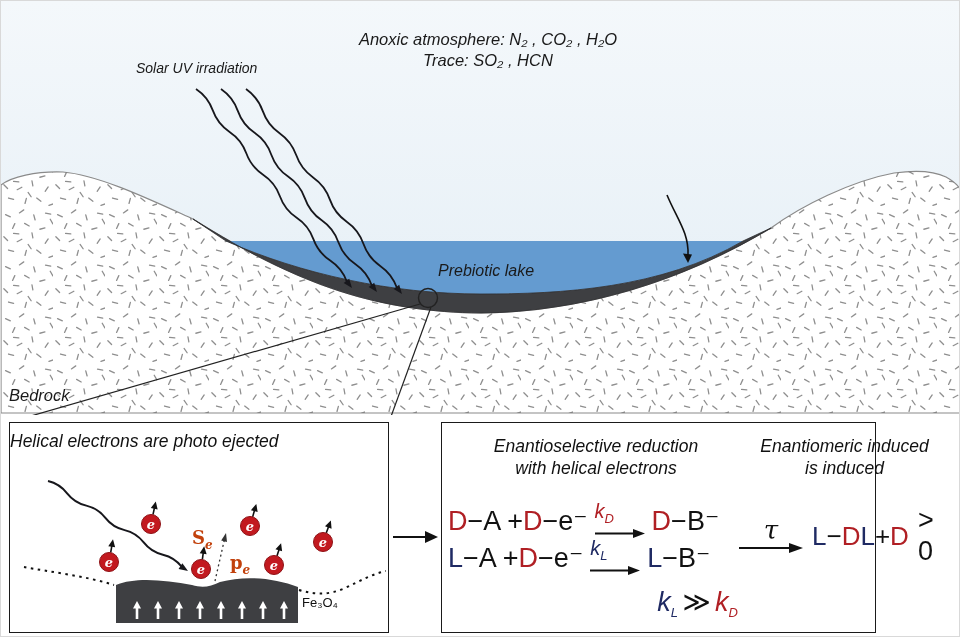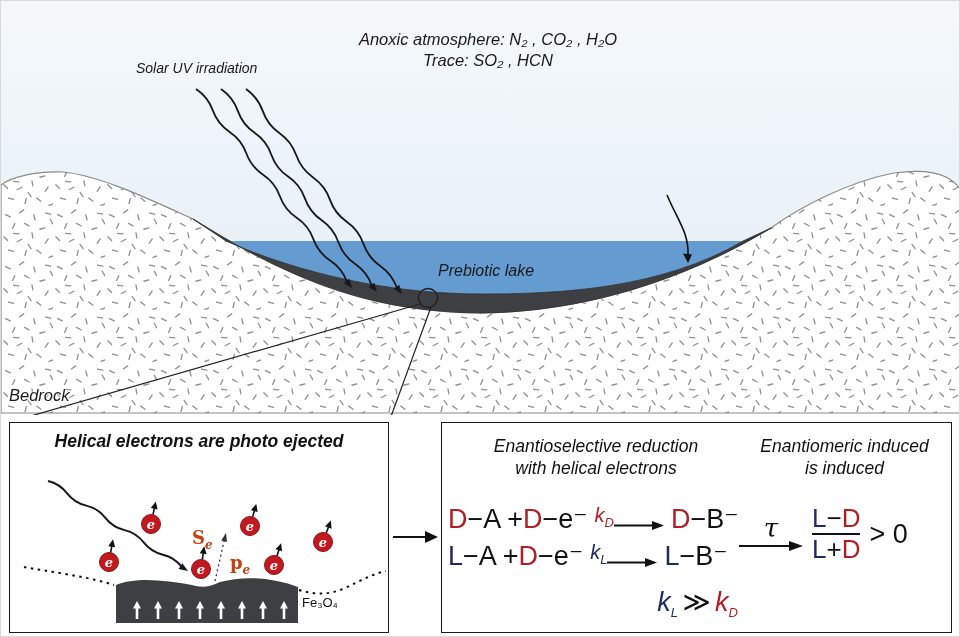--- a/index.html
+++ b/index.html
@@ -6,38 +6,38 @@
   .canvas{position:relative;width:960px;height:637px;background:#fff;overflow:hidden;
           border:1px solid #d9d9d9;box-sizing:border-box;
           font-family:"Liberation Sans","DejaVu Sans",sans-serif;}
   svg{display:block;}
   .abs{position:absolute;}
   .lbl{position:absolute;font-style:italic;color:#1a1a1a;white-space:nowrap;}
   .ctr{transform:translateX(-50%);}
   .halo{text-shadow:0 0 3px #fff,0 0 3px #fff,0 0 2px #fff;}
   
   .panel{position:absolute;background:#fff;border:1.6px solid #1a1a1a;box-sizing:border-box;}
-  .box-title{position:absolute;top:8px;left:0;width:100%;text-align:center;
-             font-style:italic;font-size:17.5px;color:#111;font-weight:bold;}
+  .box-title{position:absolute;top:8px;left:0;width:100%;
+             font-style:italic;font-size:17.5px;color:#111;}
   .two-line{position:absolute;text-align:center;font-style:italic;font-size:17.5px;
             line-height:22px;color:#111;}
   
   .eq-row{position:absolute;display:flex;align-items:center;font-size:27px;color:#111;
           font-family:"Liberation Sans","DejaVu Sans",sans-serif;}
   .red{color:#b01f24;}
   .navy{color:#1f2a63;}
-  .rxn{display:inline-flex;flex-direction:row;align-items:flex-end;margin:0 7px;}
+  .rxn{display:inline-flex;flex-direction:column;align-items:flex-start;margin:0 7px;}
   .rxn .klab{font-style:italic;font-size:20px;line-height:16px;}
   .rxn .klab sub, .krel sub{font-size:13px;font-style:italic;}
   .krel{font-style:italic;font-size:27px;}
   .rel-row{position:absolute;text-align:right;color:#111;}
   .result{position:absolute;display:flex;align-items:center;gap:9px;color:#111;}
   .taucol{display:inline-flex;flex-direction:column;align-items:center;}
   .tau{font-family:"DejaVu Serif",serif;font-style:italic;font-size:26px;line-height:22px;}
-  .frac{display:inline-flex;flex-direction:column;align-items:center;font-size:26px;line-height:27px;justify-content:flex-end;}
+  .frac{display:inline-flex;flex-direction:row;align-items:center;font-size:26px;line-height:27px;justify-content:flex-end;}
   .fracbar{width:100%;border-top:2.2px solid #111;margin:1px 0;}
   .gt{font-size:27px;}
   
   .vec{position:absolute;font-family:"DejaVu Serif",serif;font-weight:bold;font-size:18px;color:#c2410c;}
   .vec sub{font-style:italic;font-size:12px;}
   .fe-label{position:absolute;font-size:13px;color:#111;}
 </style>
 </head>
 <body>
 
@@ -212,21 +212,21 @@
     <span class="vec" style="left:220px;top:129px">
       <span>p</span><sub>e</sub></span>
     <span class="fe-label" style="left:292px;top:172px">Fe₃O₄</span>
   </div>
 
   <svg class="abs" style="left:391px;top:527px" width="47" height="18" viewBox="0 0 47 18">
     <line x1="1" y1="9" x2="34" y2="9" stroke="#111" stroke-width="2.2"></line>
     <path d="M46,9 L33,3 L33,15 Z" fill="#111"></path>
   </svg>
 
-  <div class="panel" style="left:440px;top:421px;width:511px;height:211px">
+  <div class="panel" style="left:440px;top:421px;width:435px;height:211px">
 
     <div class="two-line" style="left:8px;top:12px;width:292px">
       <div>Enantioselective reduction</div>
       <div>with helical electrons</div>
     </div>
     <div class="two-line" style="left:300px;top:12px;width:205px">
       <div>Enantiomeric induced</div>
       <div>is induced</div>
     </div>
 

